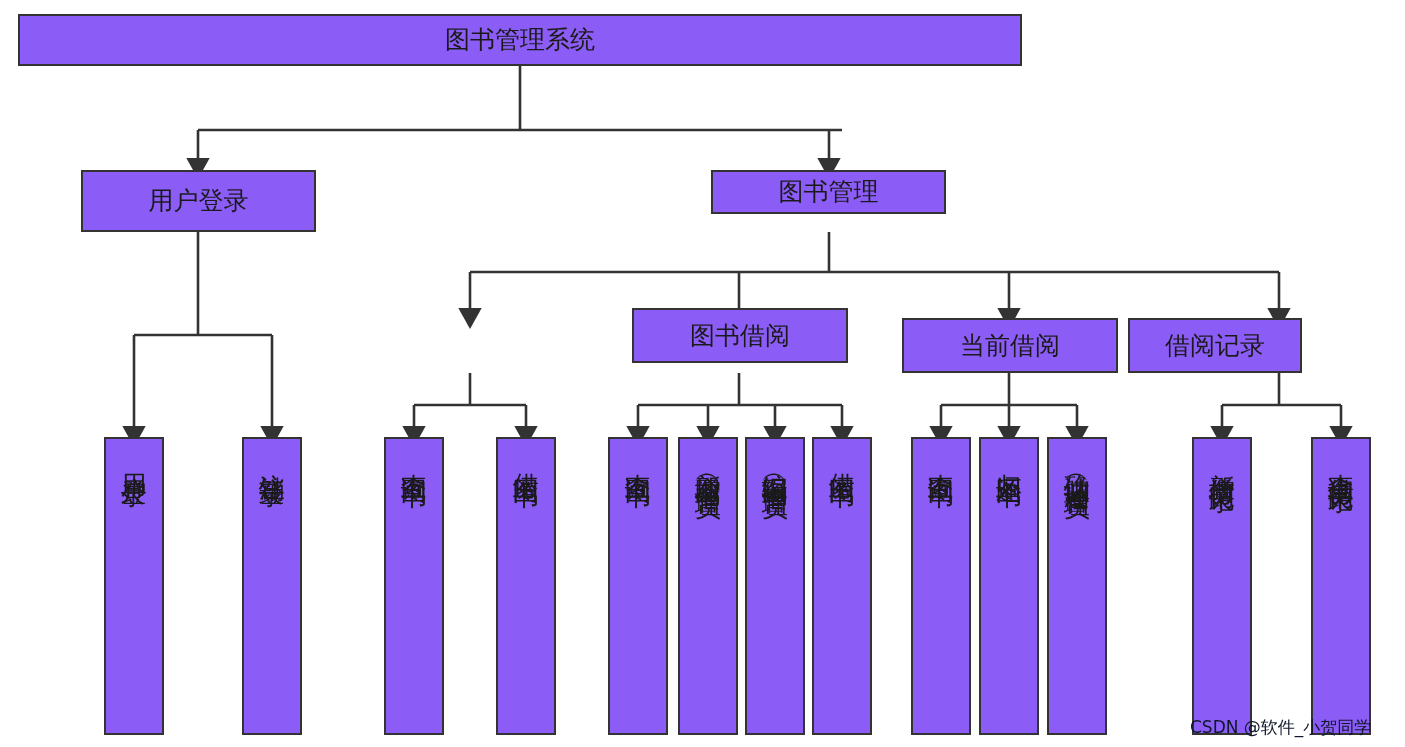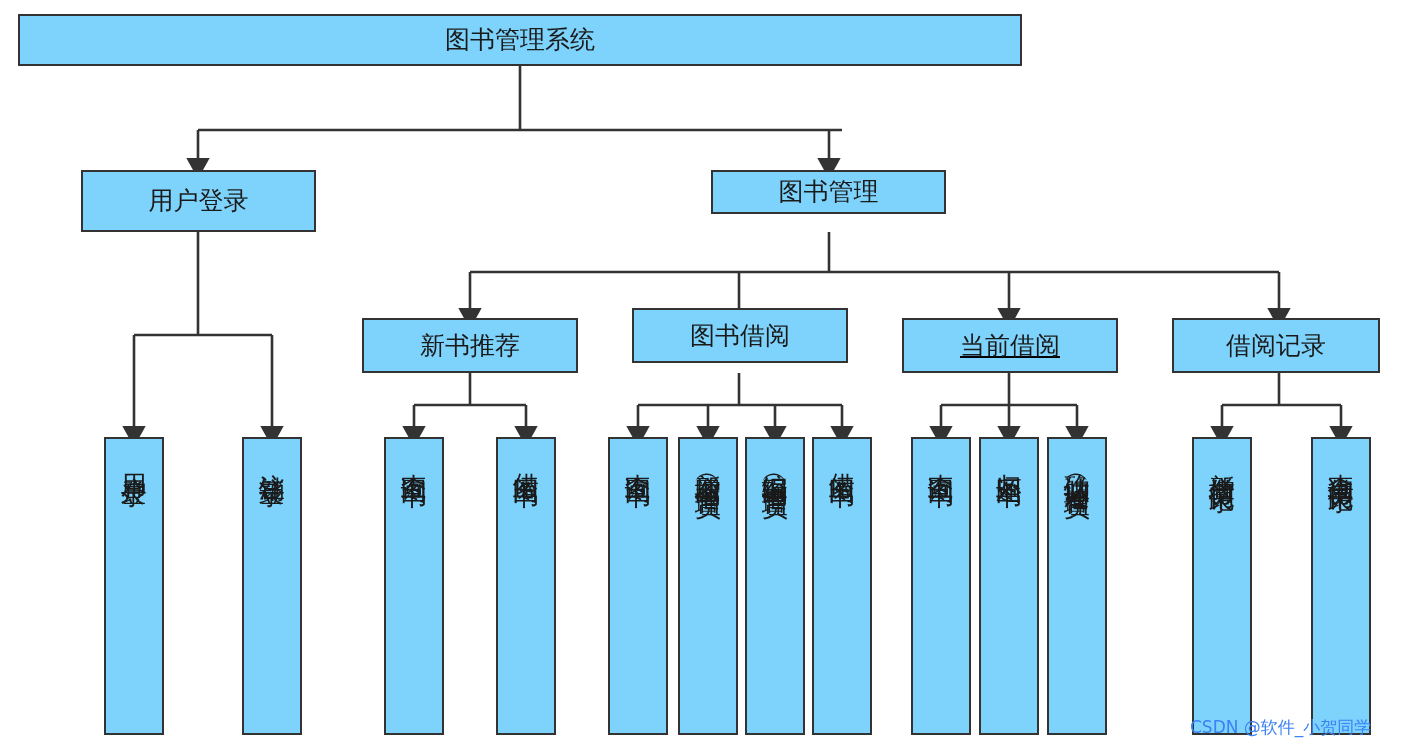--- a/index.html
+++ b/index.html
@@ -22,21 +22,21 @@
     position: absolute;
     left: 0;
     top: 0;
     width: 1405px;
     height: 747px;
     pointer-events: none;
   }
   .node {
     position: absolute;
     box-sizing: border-box;
-    background: #7dd3fc;
+    background: #8b5cf6;
     border: 2px solid #333333;
     display: flex;
     align-items: center;
     justify-content: center;
     z-index: 2;
   }
   .node-label {
     color: #1a1a1a;
     line-height: 1.18;
     text-align: center;
@@ -55,21 +55,21 @@
     text-orientation: upright;
     font-size: 26px;
     letter-spacing: 3px;
     white-space: nowrap;
   }
   #watermark {
     position: absolute;
     left: 1190px;
     top: 716px;
     font-size: 17px;
-    color: #3b82f6;
+    color: #0f172a;
     white-space: nowrap;
     z-index: 5;
     font-family: "DejaVu Sans", "Liberation Sans", sans-serif;
   }
 </style>
 </head>
 <body>
 
 <div id="diagram-root">
 
@@ -127,30 +127,27 @@
     <span class="node-label">图书管理系统</span>
   </div>
 
   <div class="node horizontal" style="left:81px; top:170px; width:235px; height:62px;">
     <span class="node-label">用户登录</span>
   </div>
   <div class="node horizontal" style="left:711px; top:170px; width:235px; height:44px;">
     <span class="node-label">图书管理</span>
   </div>
 
-  <div class="node horizontal" style="left:362px; top:318px; width:216px; height:55px;">
-    <span class="node-label">新书推荐</span>
-  </div>
   <div class="node horizontal" style="left:632px; top:308px; width:216px; height:55px;">
     <span class="node-label">图书借阅</span>
   </div>
-  <div class="node horizontal" style="left:902px; top:318px; width:216px; height:55px;text-decoration:underline;">
+  <div class="node horizontal" style="left:902px; top:318px; width:216px; height:55px;">
     <span class="node-label">当前借阅</span>
   </div>
-  <div class="node horizontal" style="left:1172px; top:318px; width:208px; height:55px;">
+  <div class="node horizontal" style="left:1128px; top:318px; width:174px; height:55px;">
     <span class="node-label">借阅记录</span>
   </div>
 
   <div class="node vertical" style="left:104px; top:437px; width:60px; height:298px;">
     <span class="node-label">用户登录</span>
   </div>
   <div class="node vertical" style="left:242px; top:437px; width:60px; height:298px;">
     <span class="node-label">注销登录</span>
   </div>
 

